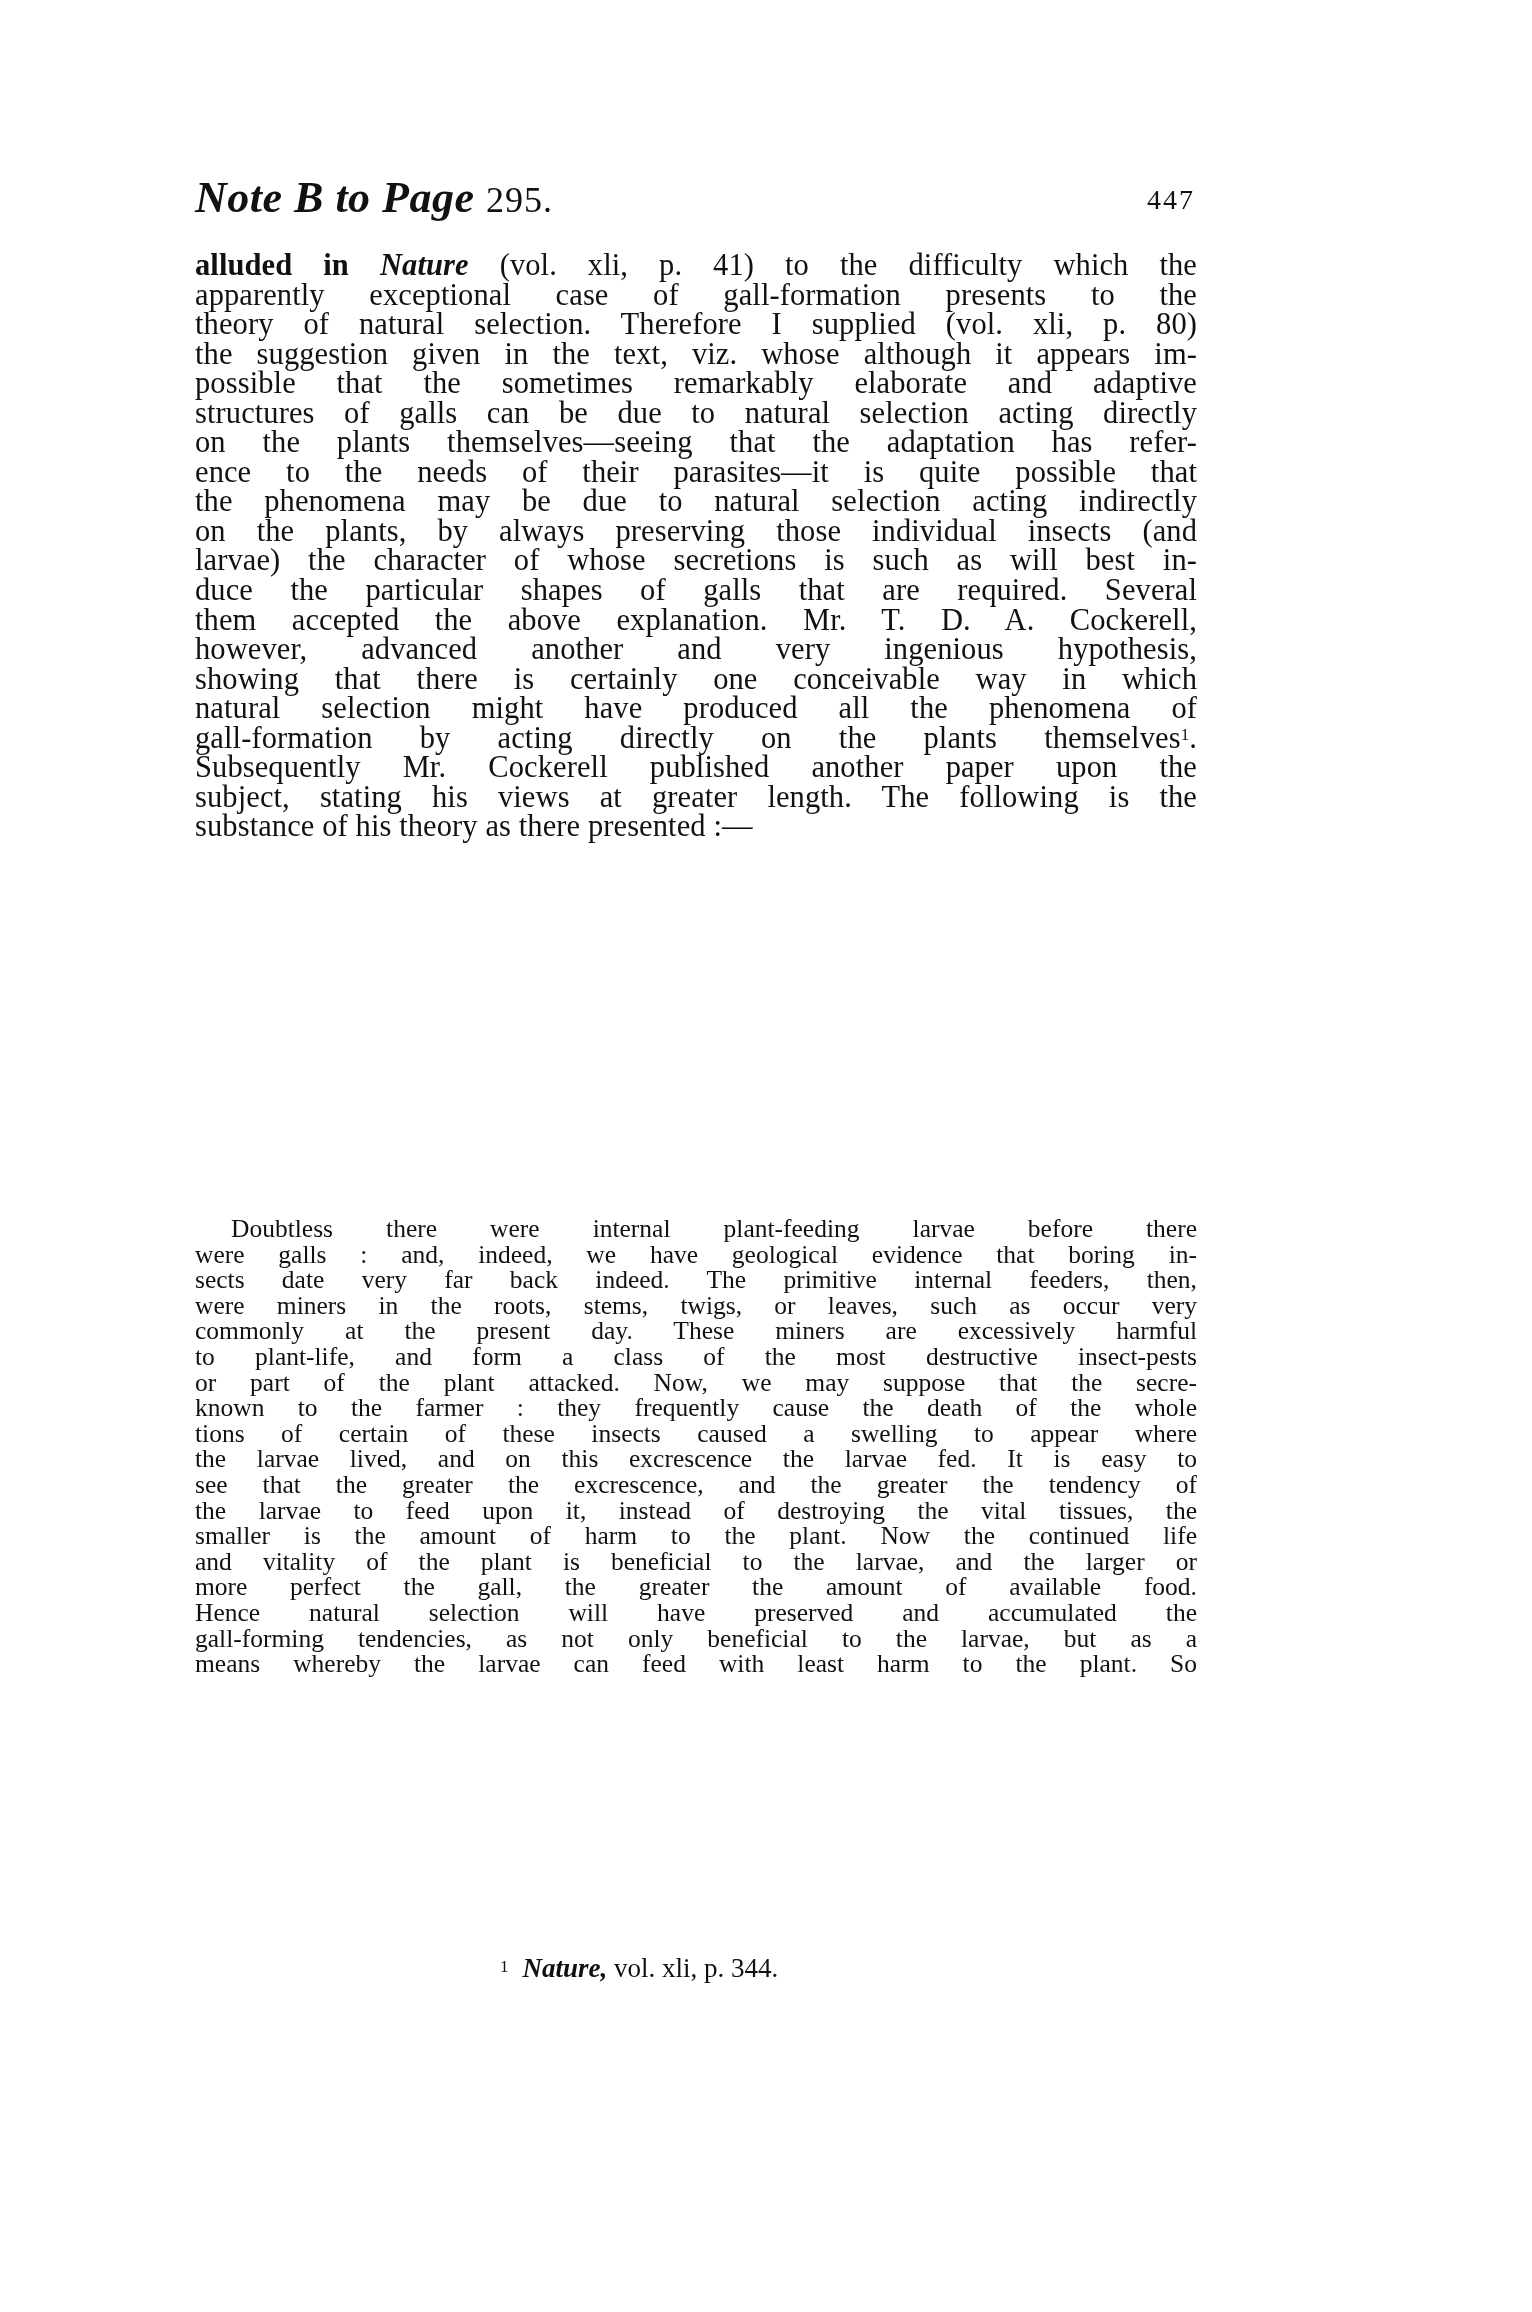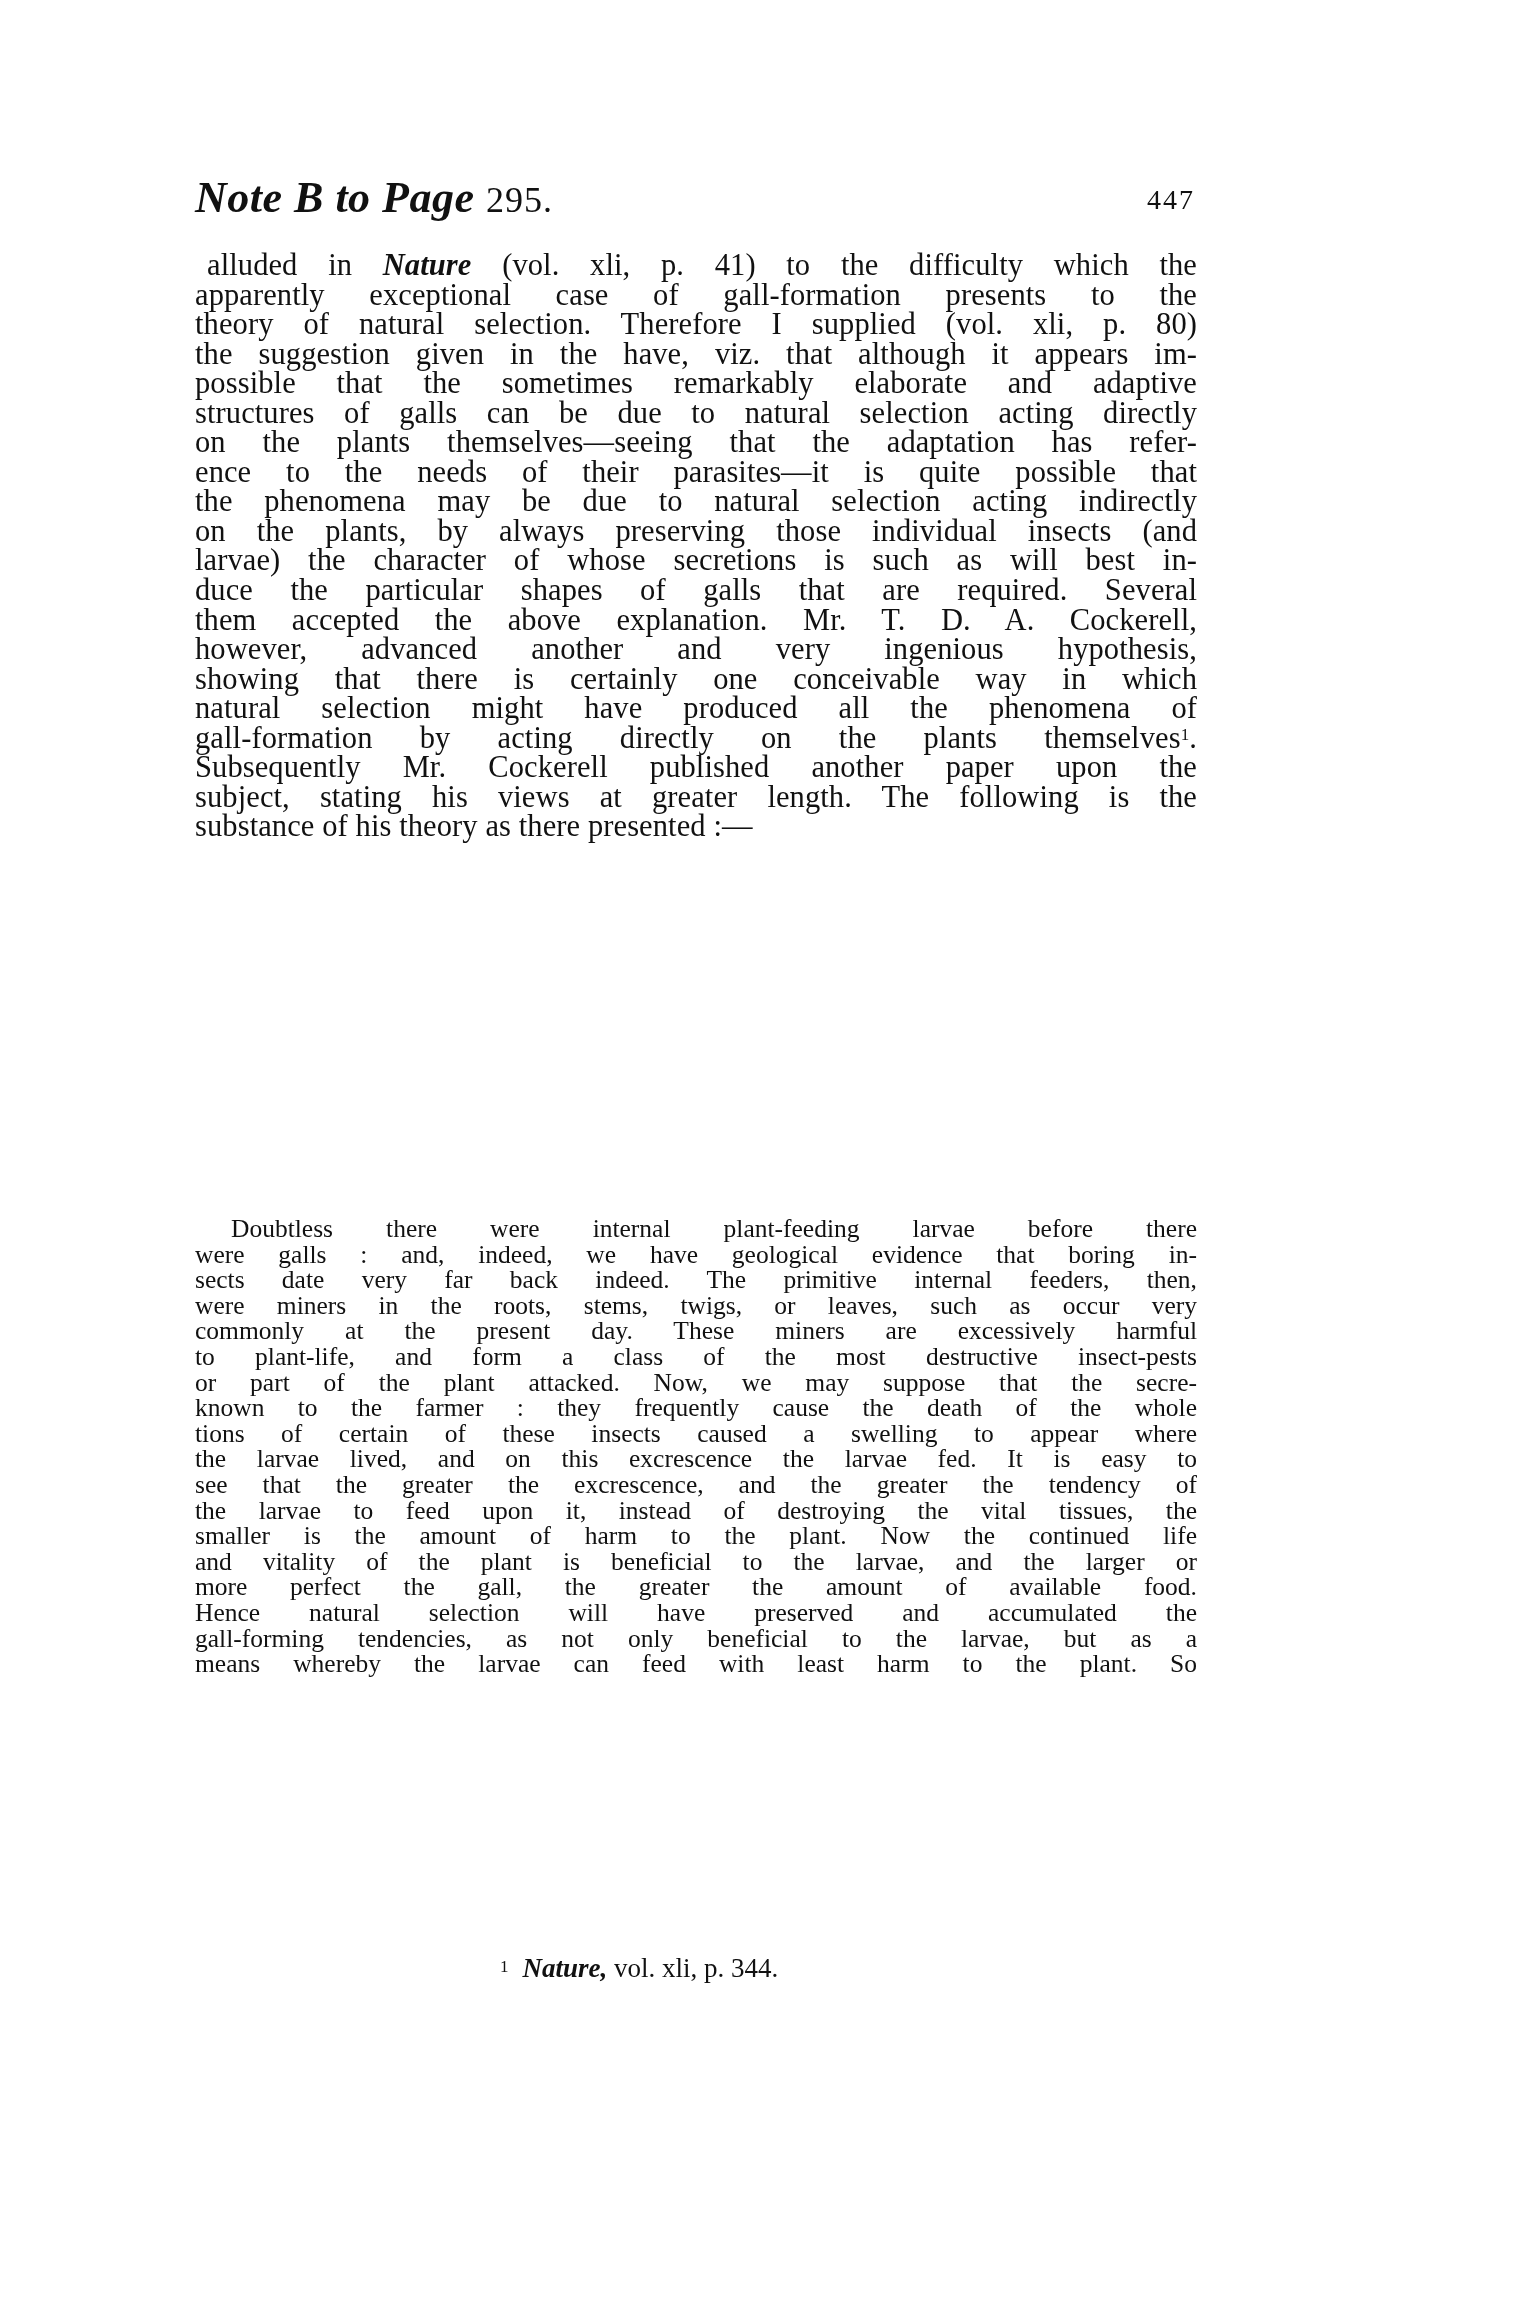--- a/index.html
+++ b/index.html
@@ -73,22 +73,21 @@
       letter-spacing: 0.1px;
     }
     .line.last {
       text-align-last: left;
     }
     .line .it {
       font-style: italic;
       font-weight: bold;
     }
     .line .b {
-      font-weight: normal;
-      margin-left: 12px;
+      font-weight: bold;
     }
     sup.fn {
       font-size: 17px;
       vertical-align: top;
       line-height: 1;
       position: relative;
       top: 2px;
     }
     .quote {
       position: absolute;
@@ -139,21 +138,21 @@
       <span class="it">Note B to Page</span>
       <span class="num">295.</span>
     </div>
     <div class="folio">447</div>
   </div>
 
   <div class="body-text">
     <span class="line"><span class="b">alluded in </span><span class="it">Nature</span><span> (vol. xli, p. 41) to the difficulty which the</span></span>
     <span class="line">apparently exceptional case of gall-formation presents to the</span>
     <span class="line">theory of natural selection.   Therefore I supplied (vol. xli, p. 80)</span>
-    <span class="line">the suggestion given in the have, viz. that although it appears im-</span>
+    <span class="line">the suggestion given in the text, viz. whose although it appears im-</span>
     <span class="line">possible that the sometimes remarkably elaborate and adaptive</span>
     <span class="line">structures of galls can be due to natural selection acting directly</span>
     <span class="line">on the plants themselves—seeing that the adaptation has refer-</span>
     <span class="line">ence to the needs of their parasites—it is quite possible that</span>
     <span class="line">the phenomena may be due to natural selection acting indirectly</span>
     <span class="line">on the plants, by always preserving those individual insects (and</span>
     <span class="line">larvae) the character of whose secretions is such as will best in-</span>
     <span class="line">duce the particular shapes of galls that are required.   Several</span>
     <span class="line">them accepted the above explanation.   Mr. T. D. A. Cockerell,</span>
     <span class="line">however, advanced another and very ingenious hypothesis,</span>

